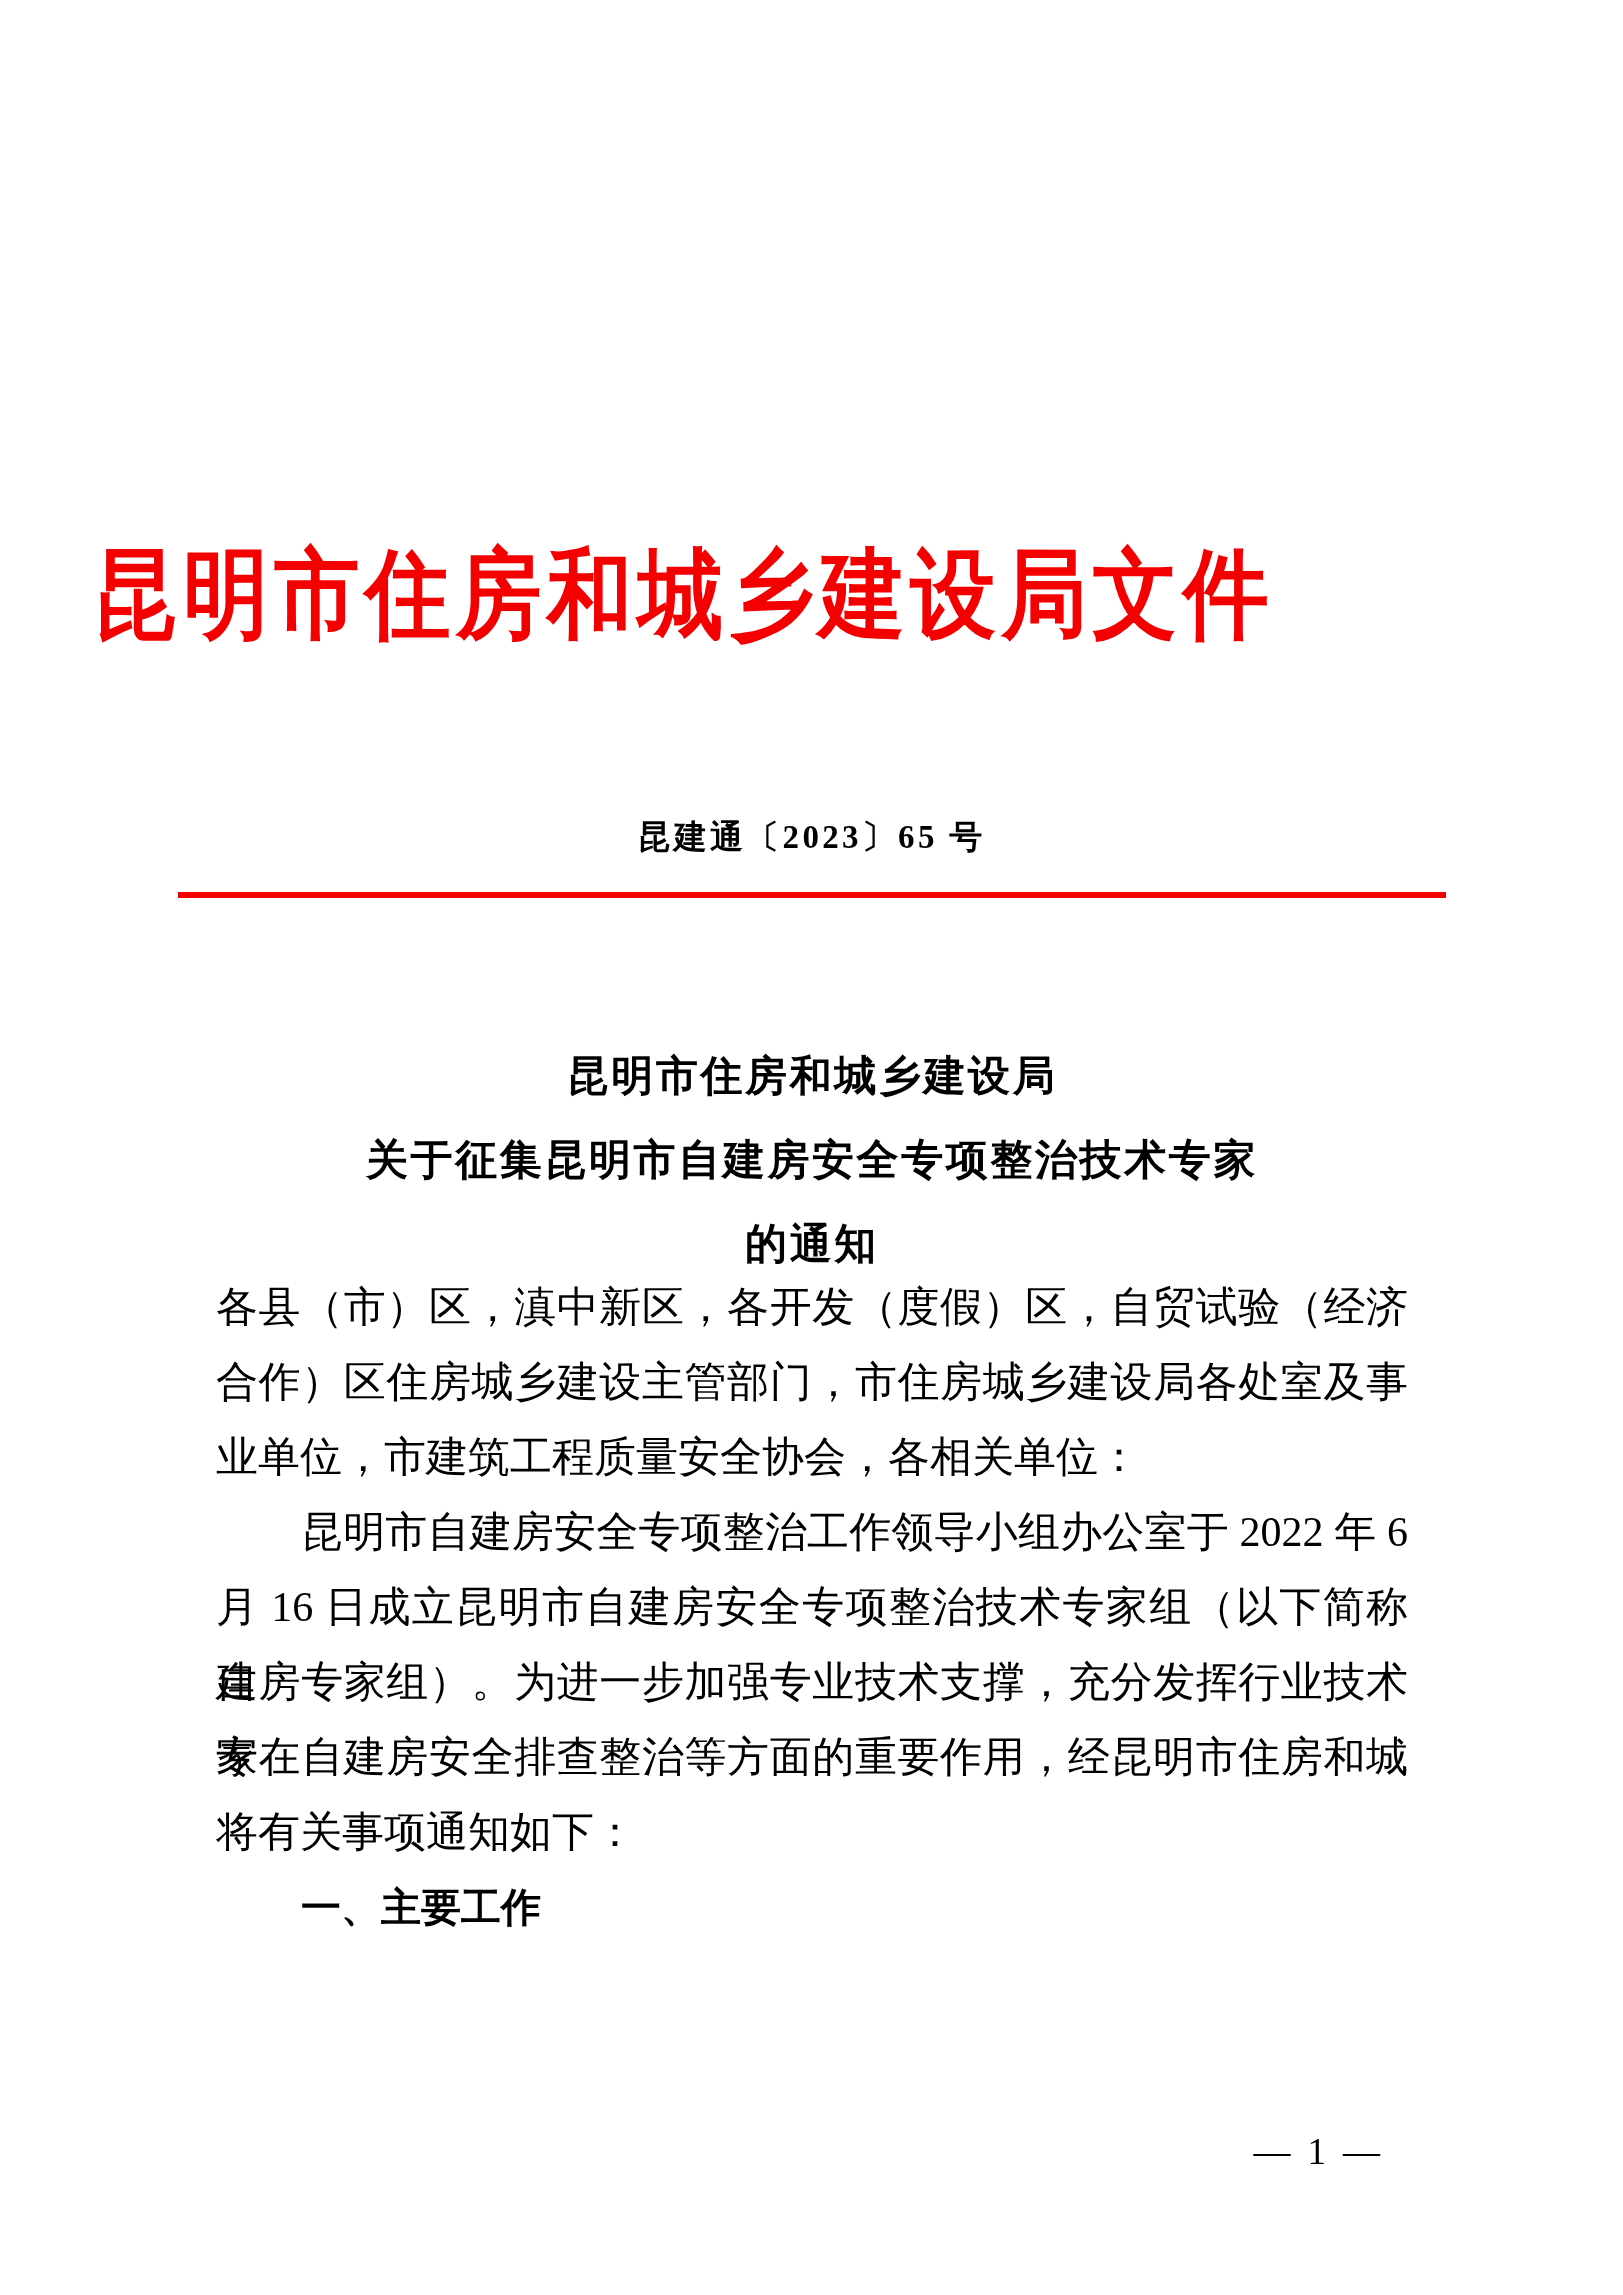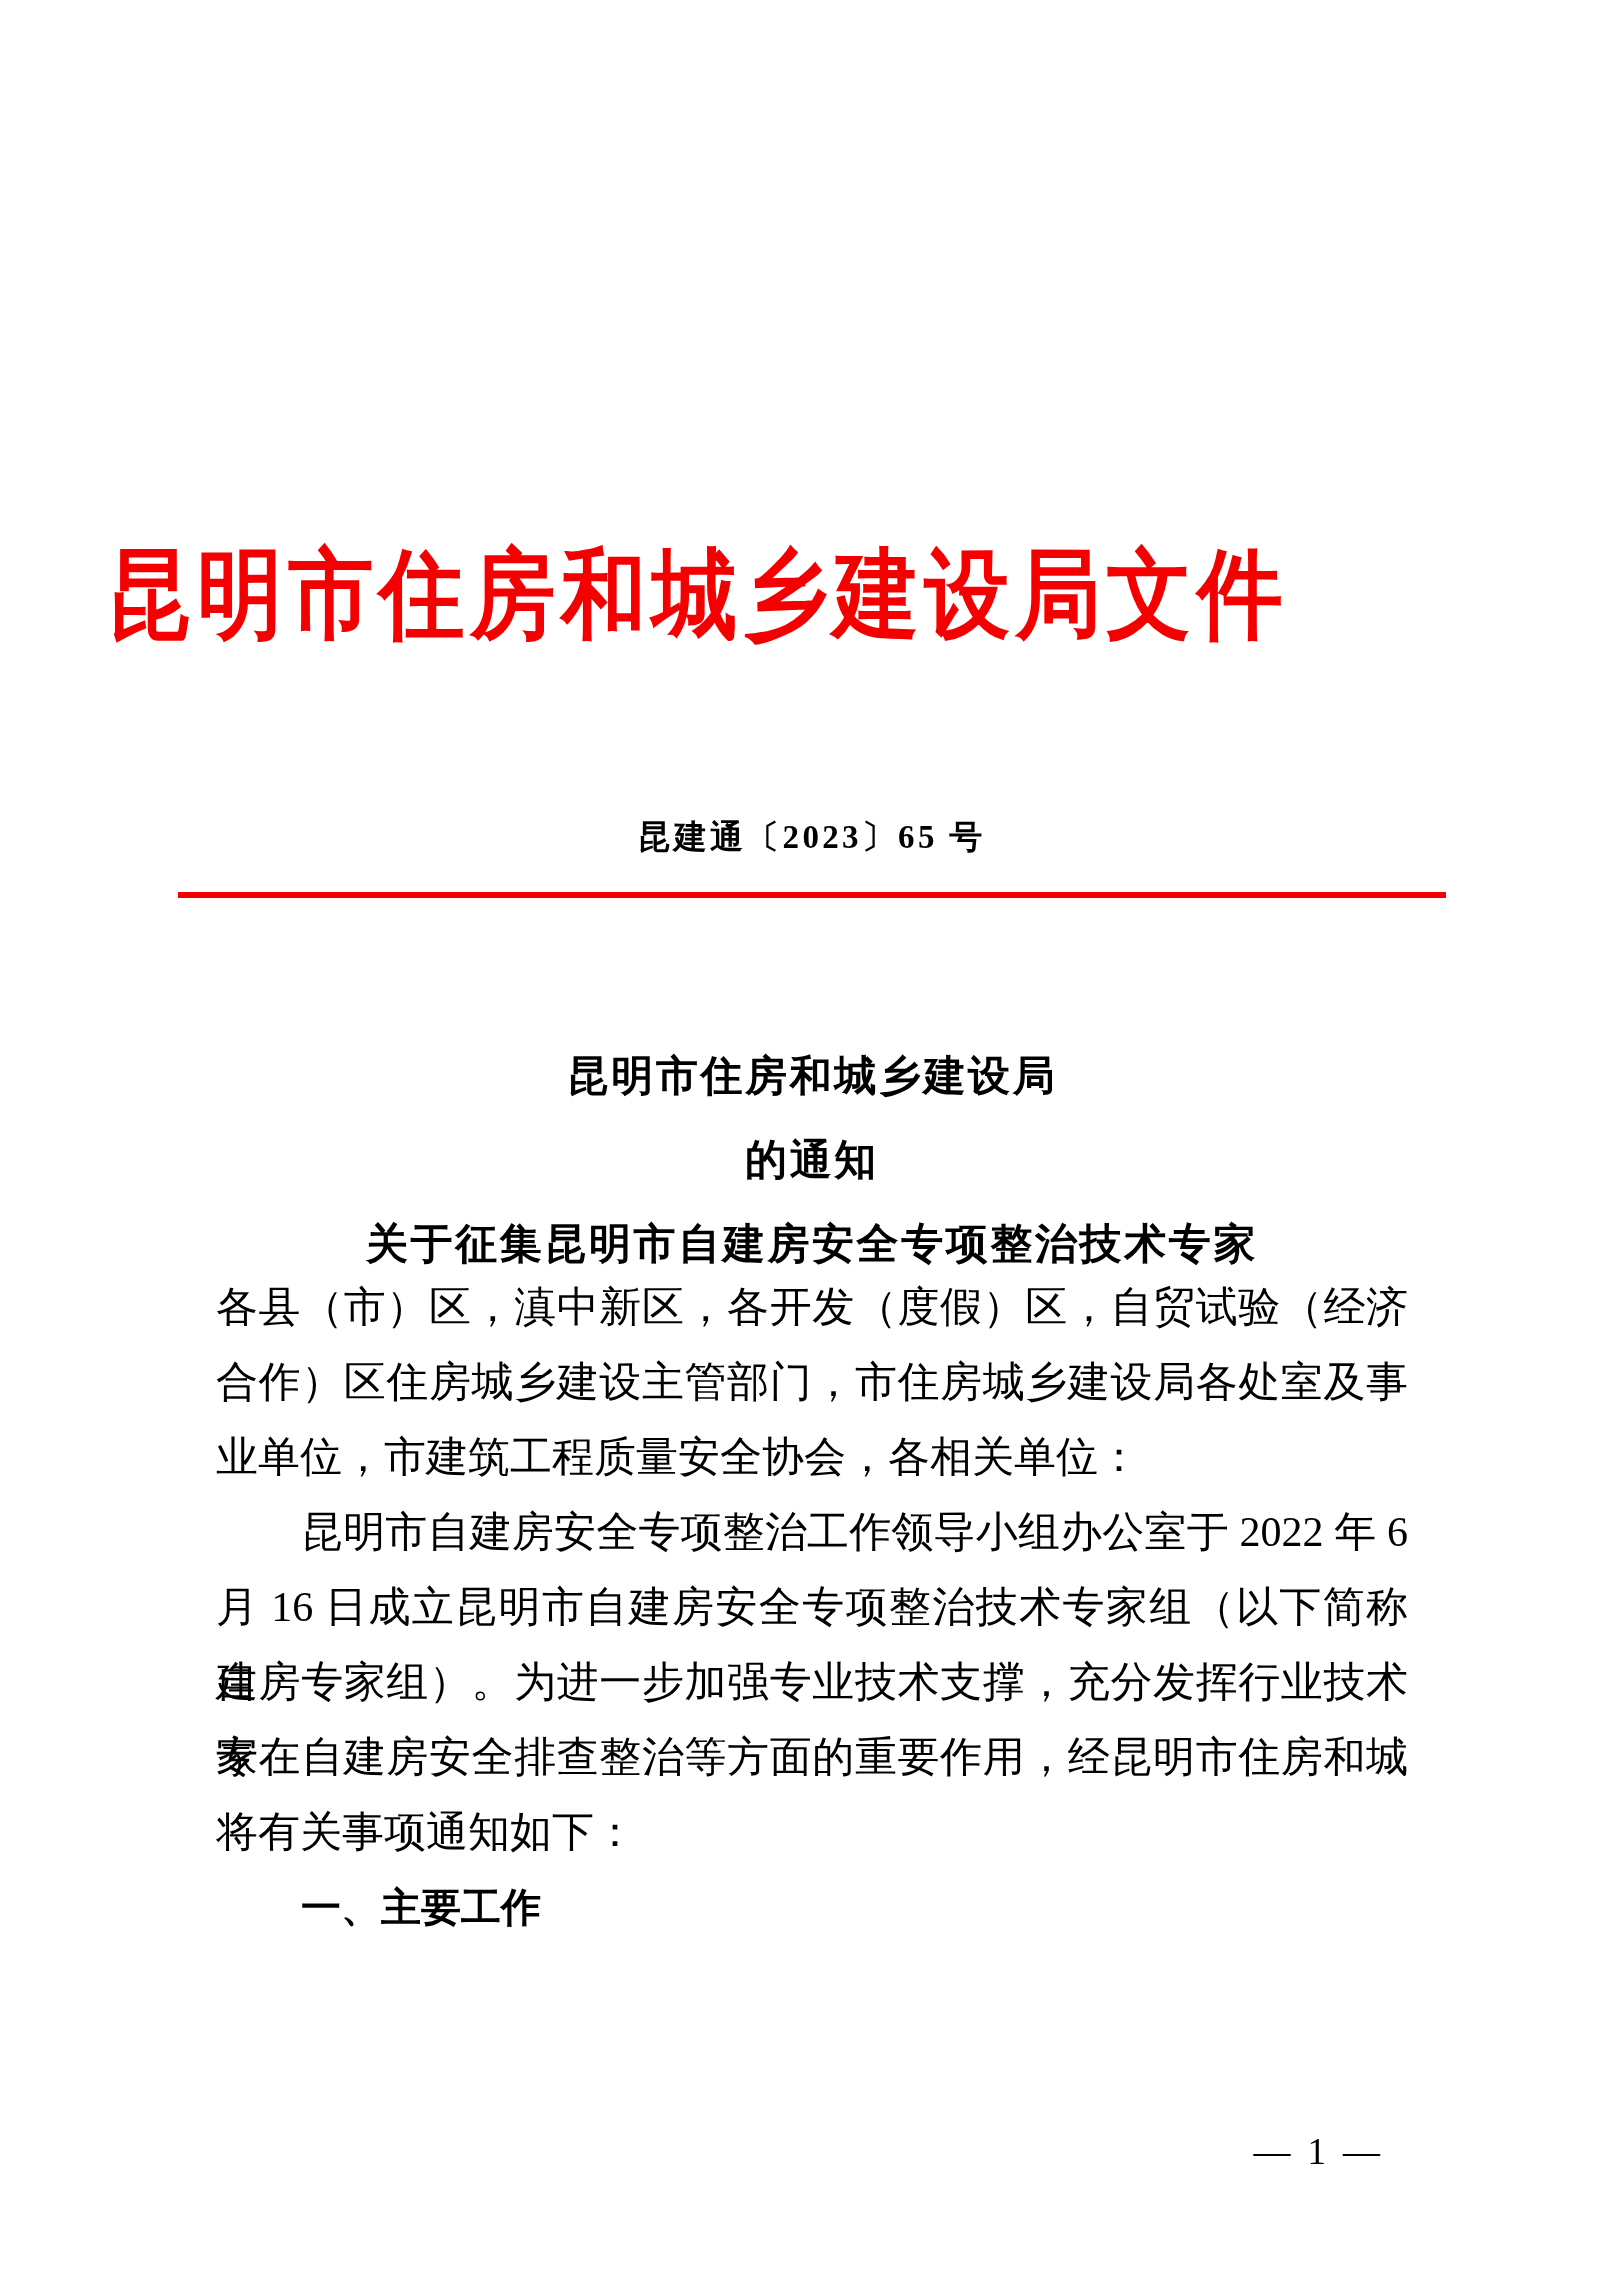--- a/index.html
+++ b/index.html
@@ -10,21 +10,21 @@
     background: #ffffff;
     color: #000000;
     font-family: "Liberation Serif", "DejaVu Serif", serif;
     overflow: hidden;
   }
 
   
   .letterhead {
     position: absolute;
     top: 529px;
-    left: 18px;
+    left: 4px;
     width: 1353px;
     text-align: center;
     white-space: nowrap;
   }
   .letterhead-inner {
     display: inline-block;
     color: var(--accent, #f40000);
     font-family: "Liberation Sans", "DejaVu Sans", sans-serif;
     font-weight: bold;
     font-size: 98px;
@@ -114,22 +114,22 @@
 <div class="letterhead">
   <span class="letterhead-inner">昆明市住房和城乡建设局文件</span>
 </div>
 
 <div class="docnum">昆建通〔2023〕65 号</div>
 
 <div class="redline"></div>
 
 <div class="doc-title">
   <div>昆明市住房和城乡建设局</div>
+  <div>关于征集昆明市自建房安全专项整治技术专家</div>
   <div>的通知</div>
-  <div>关于征集昆明市自建房安全专项整治技术专家</div>
 </div>
 
 <div class="body-block">
   <div class="line justify">各县（市）区，滇中新区，各开发（度假）区，自贸试验（经济</div>
   <div class="line justify">合作）区住房城乡建设主管部门，市住房城乡建设局各处室及事</div>
   <div class="line">业单位，市建筑工程质量安全协会，各相关单位：</div>
   <div class="line justify indent">昆明市自建房安全专项整治工作领导小组办公室于 2022 年 6</div>
   <div class="line justify">月 16 日成立昆明市自建房安全专项整治技术专家组（以下简称自</div>
   <div class="line justify">建房专家组）。为进一步加强专业技术支撑，充分发挥行业技术专</div>
   <div class="line justify">家在自建房安全排查整治等方面的重要作用，经昆明市住房和城</div>

